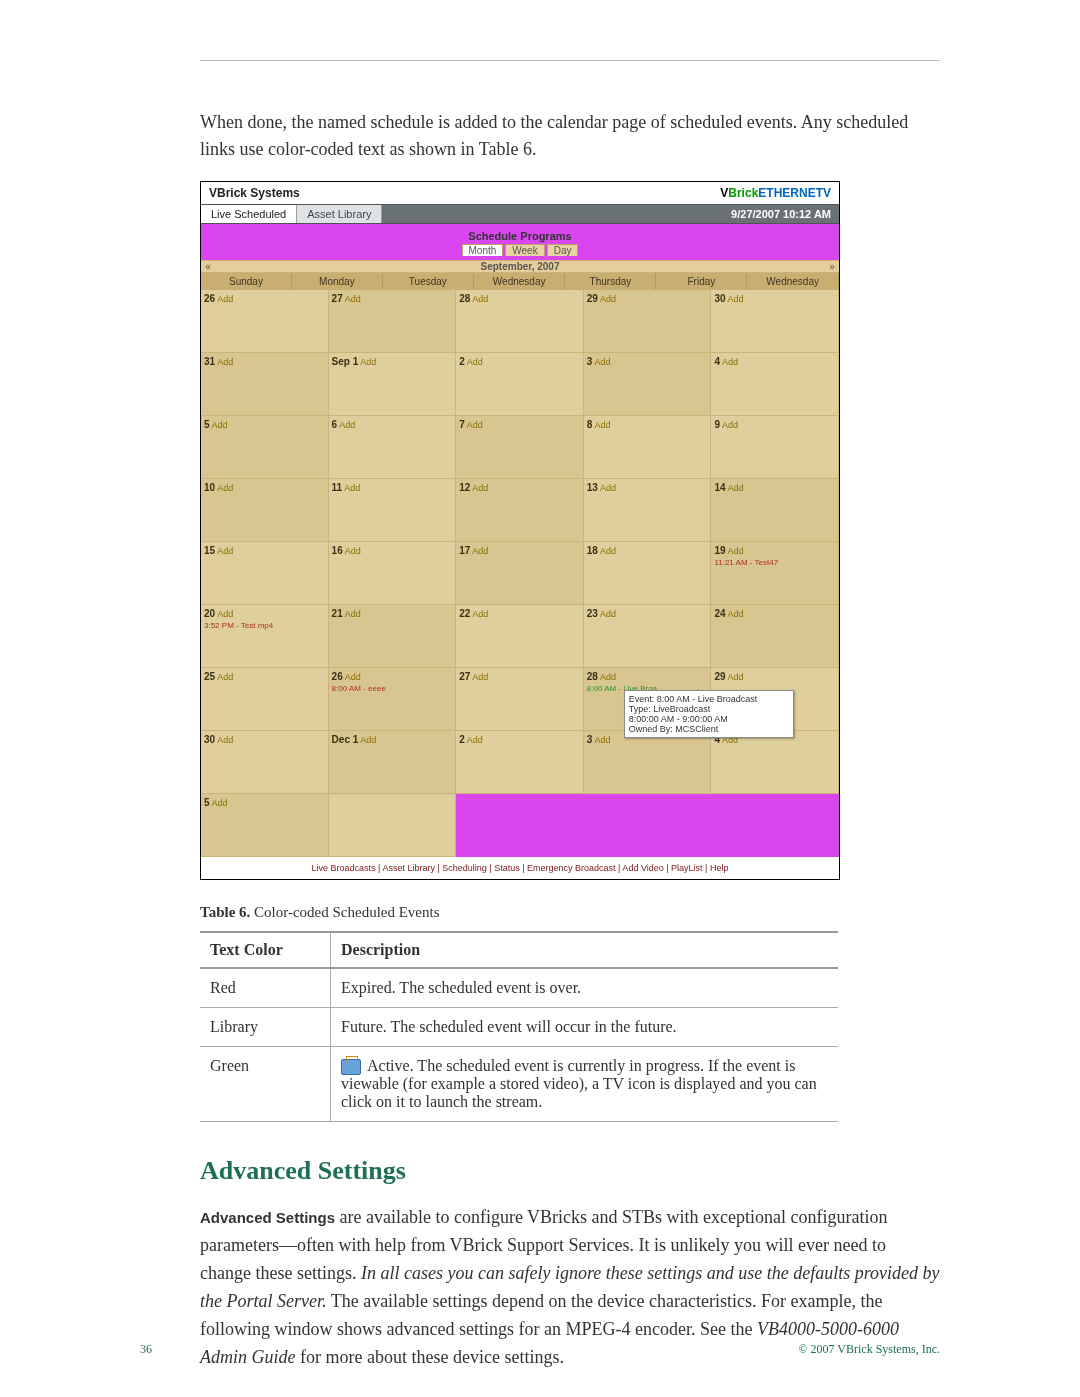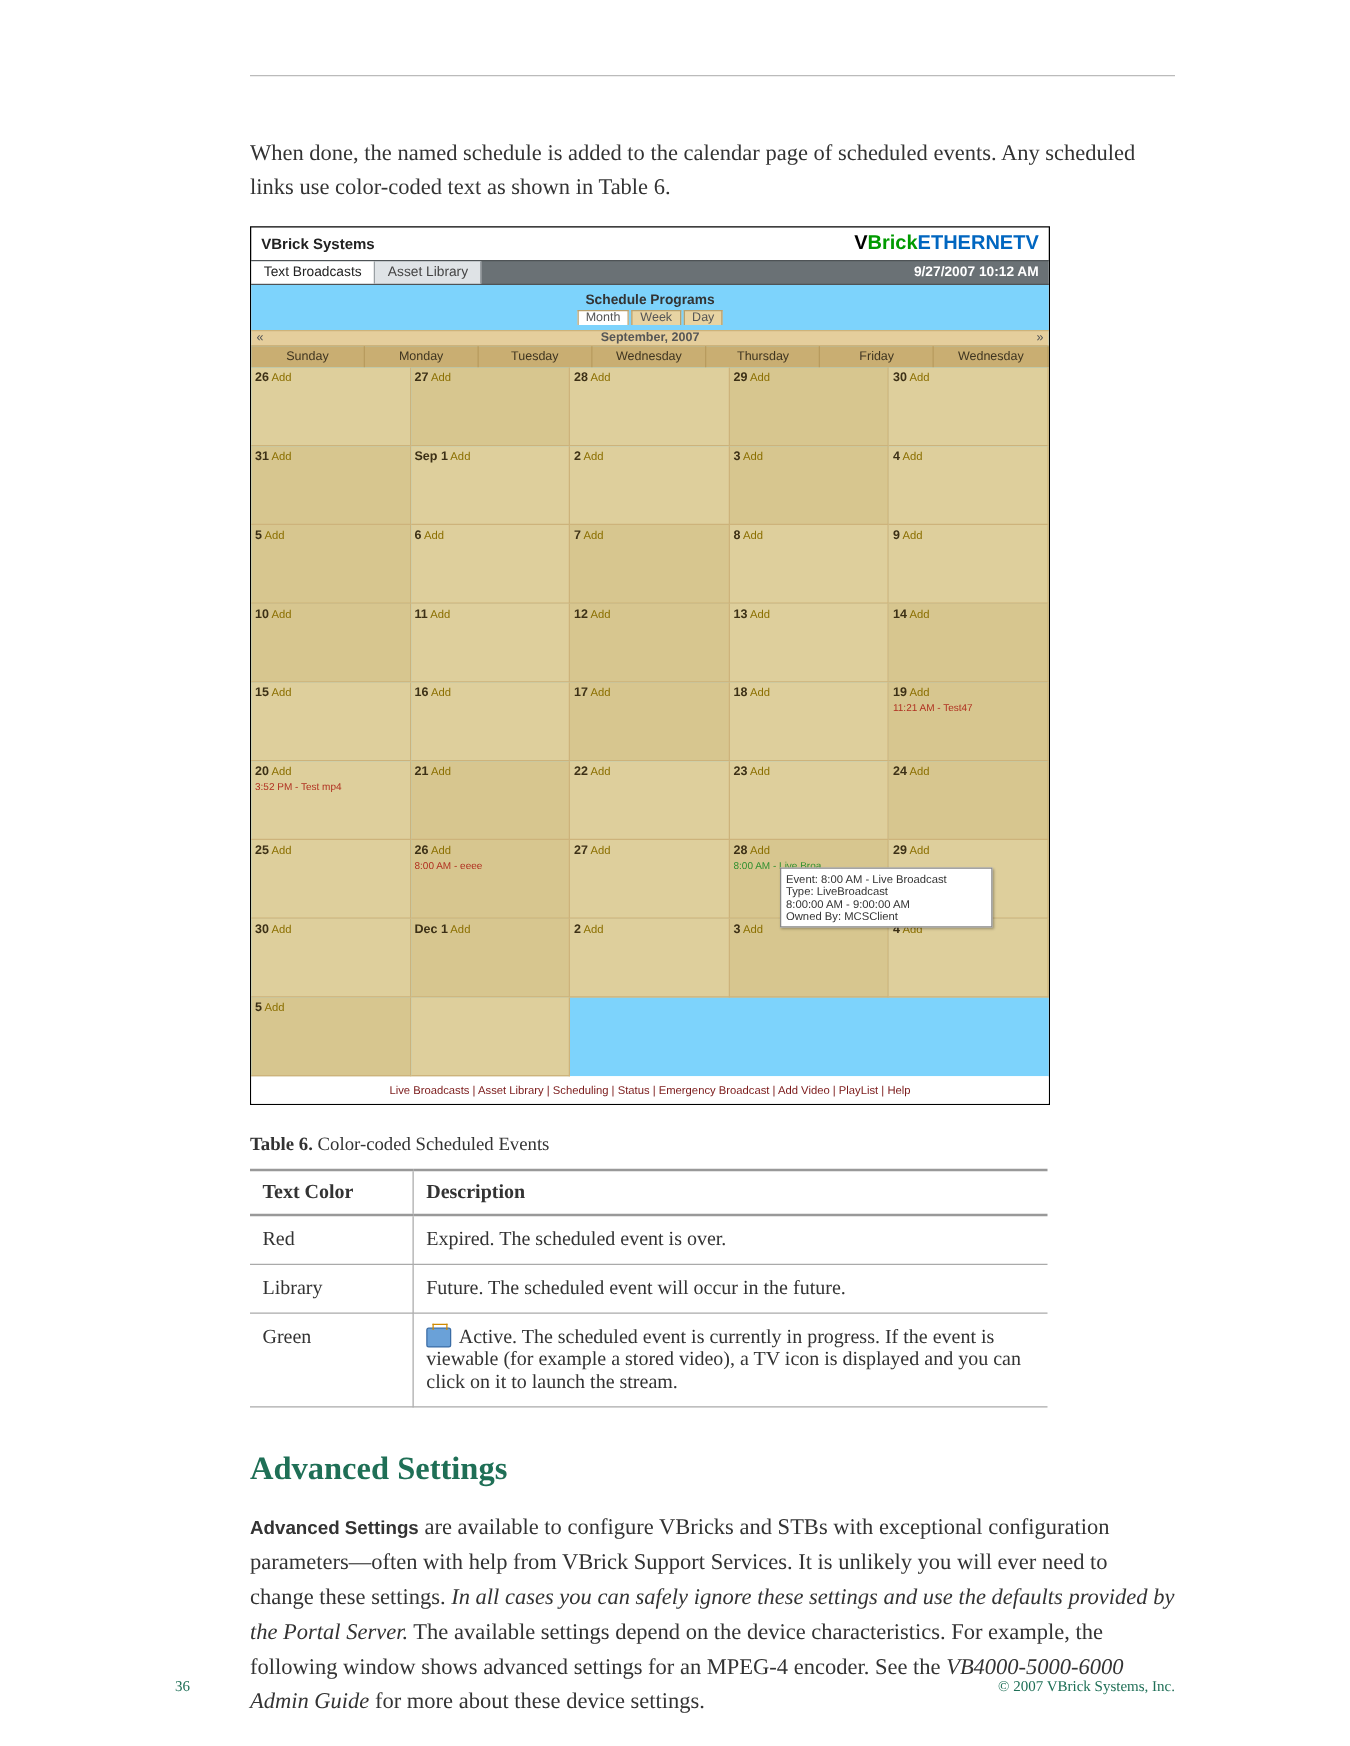--- a/index.html
+++ b/index.html
@@ -4,30 +4,30 @@
 <style>
   html,body{margin:0;padding:0;background:#fff;}
   body{font-family:Georgia,'Times New Roman',serif;color:#333;width:1080px;min-height:1397px;position:relative;}
   .page{padding:60px 140px 0 200px;}
   .hr-top{border:none;border-top:1px solid #bbb;margin:0 0 48px 0;}
   .para{font-size:18px;line-height:1.5;margin:0 0 18px 0;}
   
   .shot{width:638px;border:1px solid #000;background:#fff;font-family:Verdana,Arial,sans-serif;}
   .shot-header{display:flex;align-items:center;justify-content:space-between;padding:4px 8px;}
   .shot-header .brand{font-size:12px;font-weight:bold;color:#222;}
-  .logo{font-size:16px;font-weight:bold;}
+  .logo{font-size:12px;font-weight:bold;}
   .logo .v{color:#000;}
   .logo .brick{color:#009a00;}
   .logo .eth{color:#0066c0;}
   .tabbar{display:flex;align-items:center;background:#6a7175;border-top:1px solid #4e5356;border-bottom:1px solid #4e5356;font-size:11px;color:#fff;}
   .tabbar .tab{padding:3px 10px;background:#dfe3e6;color:#444;border-right:1px solid #9aa0a4;}
   .tabbar .tab.sel{background:#fff;color:#222;}
   .tabbar .filler{flex:1;}
   .tabbar .clock{padding:3px 8px;color:#fff;font-weight:bold;}
-  .schedwrap{background:#7dd3fc;padding:0;}
+  .schedwrap{background:#d946ef;padding:0;}
   .sched-title{text-align:center;font-size:11px;font-weight:bold;color:#333;padding:6px 0 2px;}
   .sched-tabs{text-align:center;font-size:10px;padding-bottom:4px;}
   .sched-tabs span{display:inline-block;padding:0 6px;border:1px solid #b9a06c;border-bottom:none;background:#e8d4a3;color:#555;margin:0 1px;}
   .sched-tabs span.sel{background:#fff;}
   .month-row{display:flex;align-items:center;font-size:10px;color:#555;border-top:1px solid #cdb37b;border-bottom:1px solid #cdb37b;background:#e5ce9c;}
   .month-row .navbtn{width:14px;text-align:center;cursor:pointer;}
   .month-row .monthlabel{flex:1;text-align:center;font-weight:bold;}
   .dayhead{display:grid;grid-template-columns:repeat(7,1fr);background:#c9ae72;font-size:10px;color:#3f3520;}
   .dayhead div{padding:3px 19px;text-align:center;border-right:1px solid #b89b5e;}
   .grid{display:grid;grid-template-columns:repeat(5,1fr);}
@@ -65,21 +65,21 @@
   <p class="para">When done, the named schedule is added to the calendar page of scheduled events. Any scheduled links use color-coded text as shown in Table 6.</p>
 
   <div class="shot">
     <div class="shot-header">
       <span class="brand">VBrick Systems</span>
       <span class="logo">
         <span class="v">V</span><span class="brick">Brick</span><span class="eth">ETHERNETV</span>
       </span>
     </div>
     <div class="tabbar">
-      <div class="tab sel">Text Broadcasts</div>
+      <div class="tab sel">Live Scheduled</div>
       <div class="tab">Asset Library</div>
       <div class="filler"></div>
       <div class="clock">9/27/2007 10:12 AM</div>
     </div>
     <div class="schedwrap">
       <div class="sched-title">Schedule Programs</div>
       <div class="sched-tabs">
         <span class="sel">Month</span><span>Week</span><span>Day</span>
       </div>
       <div class="month-row">

